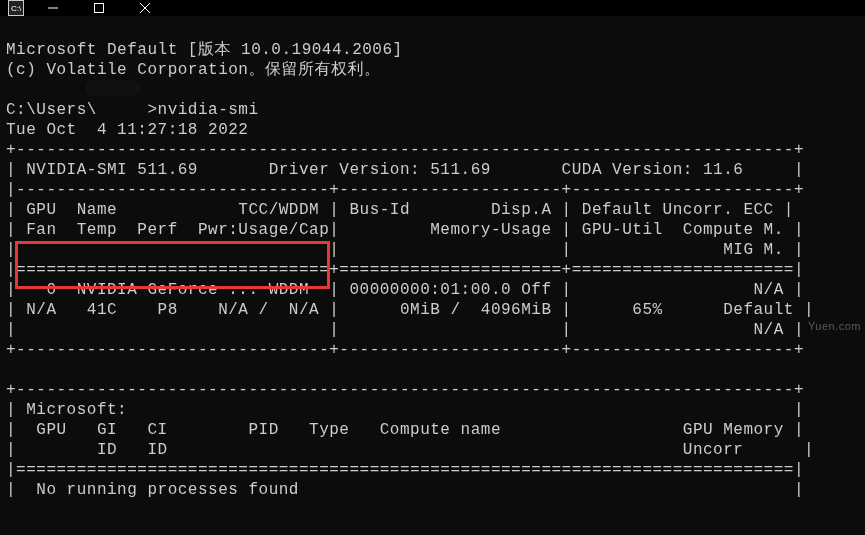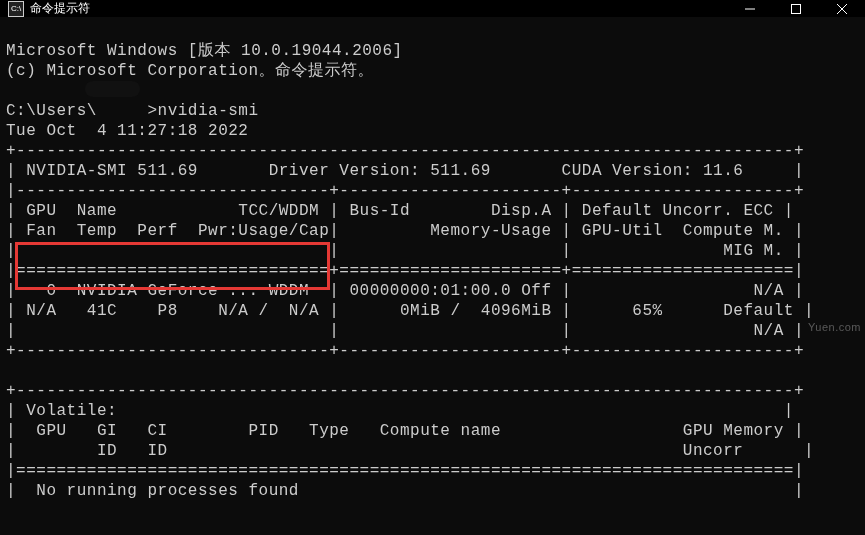--- a/index.html
+++ b/index.html
@@ -17,21 +17,20 @@
   .watermark-right { position: absolute; right: 4px; top: 300px; font-family: Arial,sans-serif; font-size: 11px; color: rgba(200,200,200,0.4); letter-spacing: 0.5px; }
 </style>
 </head>
 <body>
 
 <div class="window">
   <div class="titlebar">
     <div class="icon-box">
         <span>C:\</span>
       </div>
-    <div class="title">命令提示符</div>
     <div class="win-controls">
       <div class="win-btn">
           <svg viewBox="0 0 10 10">
             <line x1="0" y1="5" x2="10" y2="5"></line>
           </svg>
         </div>
       <div class="win-btn">
           <svg viewBox="0 0 10 10">
             <rect x="0.5" y="0.5" width="9" height="9"></rect>
           </svg>
@@ -39,39 +38,39 @@
       <div class="win-btn">
           <svg viewBox="0 0 10 10">
             <line x1="0" y1="0" x2="10" y2="10"></line>
             <line x1="10" y1="0" x2="0" y2="10"></line>
           </svg>
         </div>
     </div>
   </div>
 
   <div class="terminal">
-<span>Microsoft Windows [版本 10.0.19044.2006]</span>
-<span>(c) Microsoft Corporation。命令提示符。</span>
+<span>Microsoft Default [版本 10.0.19044.2006]</span>
+<span>(c) Volatile Corporation。保留所有权利。</span>
 
 <span>C:\Users\     &gt;</span><span>nvidia-smi</span>
 <span>Tue Oct  4 11:27:18 2022</span>
 <span>+-----------------------------------------------------------------------------+</span>
 <span>| NVIDIA-SMI 511.69       Driver Version: 511.69       CUDA Version: 11.6     |</span>
 <span>|-------------------------------+----------------------+----------------------+</span>
 <span>| GPU  Name            TCC/WDDM | Bus-Id        Disp.A | Default Uncorr. ECC |</span>
 <span>| Fan  Temp  Perf  Pwr:Usage/Cap|         Memory-Usage | GPU-Util  Compute M. |</span>
 <span>|                               |                      |               MIG M. |</span>
 <span>|===============================+======================+======================|</span>
 <span>|   0  NVIDIA GeForce ... WDDM  | 00000000:01:00.0 Off |                  N/A |</span>
 <span>| N/A   41C    P8    N/A /  N/A |      0MiB /  4096MiB |      65%      Default |</span>
 <span>|                               |                      |                  N/A |</span>
 <span>+-------------------------------+----------------------+----------------------+</span>
 
 <span>+-----------------------------------------------------------------------------+</span>
-<span>| Volatile:                                                                  |</span>
+<span>| Microsoft:                                                                  |</span>
 <span>|  GPU   GI   CI        PID   Type   Compute name                  GPU Memory |</span>
 <span>|        ID   ID                                                   Uncorr      |</span>
 <span>|=============================================================================|</span>
 <span>|  No running processes found                                                 |</span>
     <div class="smudge"></div>
     <div id="hl" class="highlight-box" style="left: 15px; top: 225px; width: 315px; height: 48px;"></div>
     
     <div class="watermark-right">Yuen.com</div>
   </div>
 </div>

